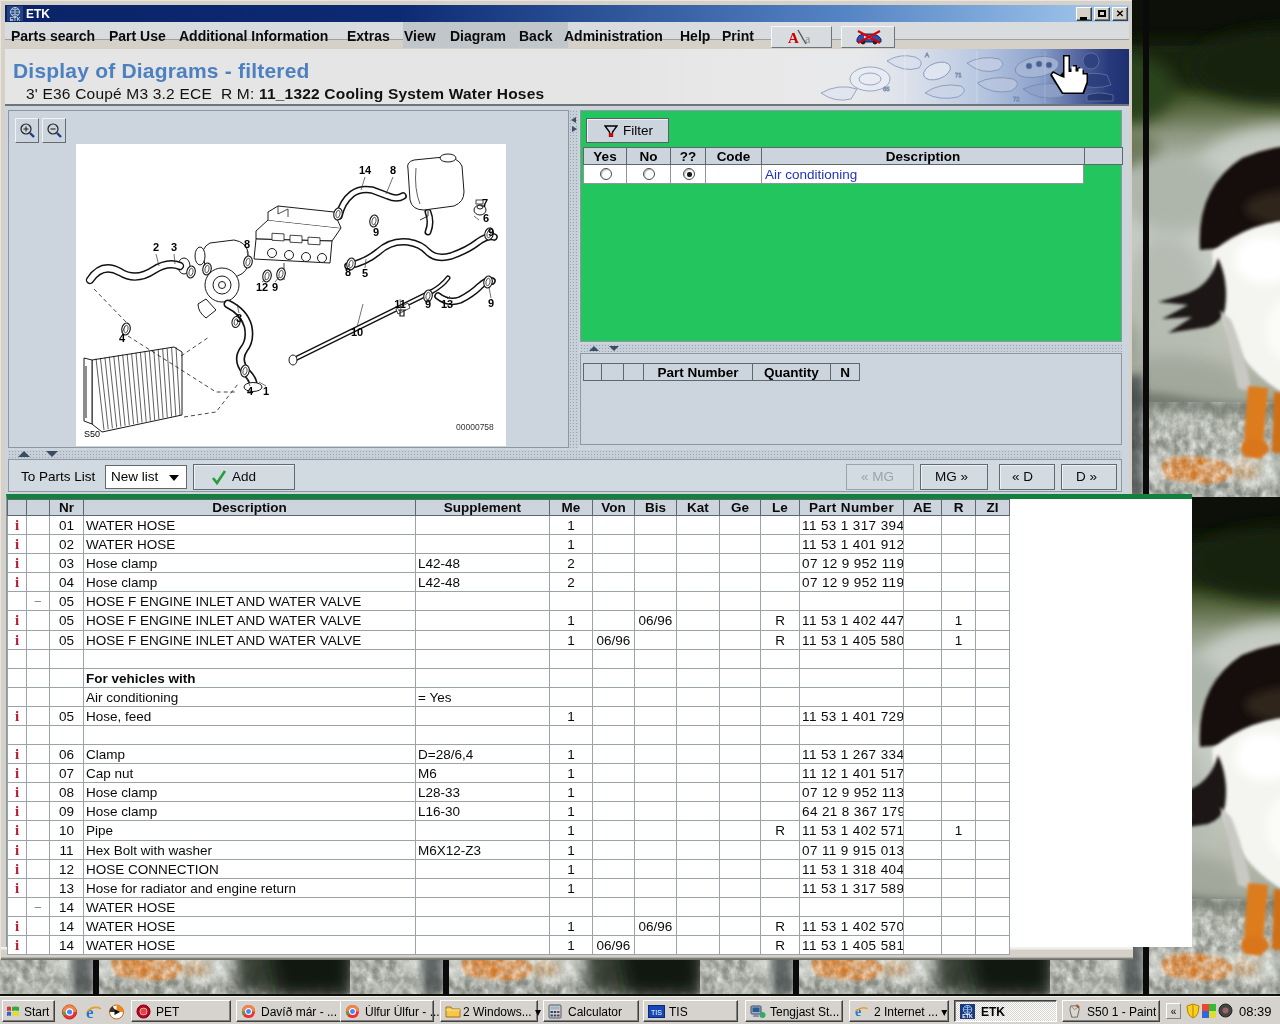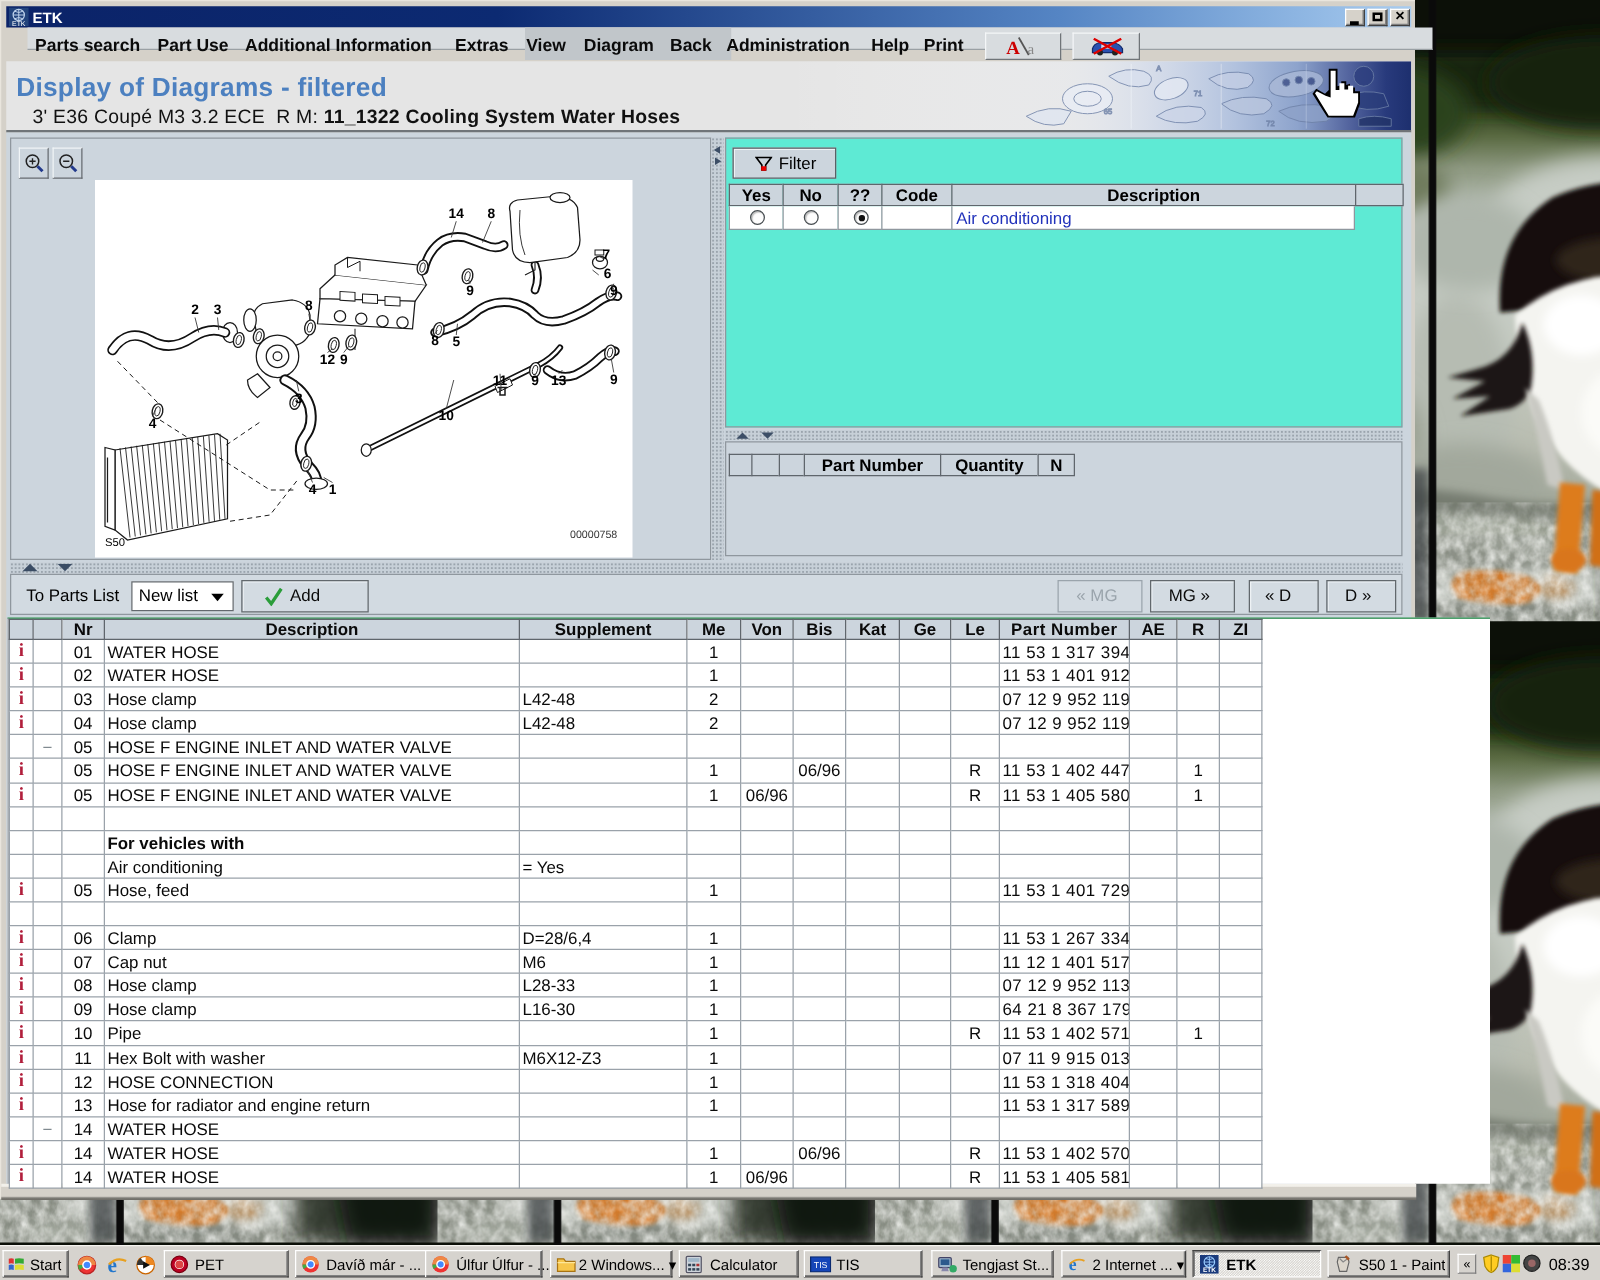--- a/index.html
+++ b/index.html
@@ -9,45 +9,45 @@
 
 
 #win { position:absolute; left:0; top:0; width:1132px; height:959px; background:#d5d1c9;
   border-left:1px solid #e9e5dd; border-top:1px solid #e9e5dd; }
 #titlebar { position:absolute; left:4px; top:4px; width:1124px; height:17px;
   background:linear-gradient(90deg,#0b2368 0%,#0c2a72 35%,#5585c4 75%,#a8ccf0 100%); }
 #titlebar .ttxt { position:absolute; left:21px; top:2px; color:#fff; font-weight:bold; font-size:12px; }
 .winbtn { position:absolute; top:2px; width:16px; height:14px; background:#d6d2ca;
   border-top:1px solid #fff; border-left:1px solid #fff; border-right:1px solid #404040; border-bottom:1px solid #404040;
   box-shadow:inset -1px -1px 0 #808080; font-size:10px; text-align:center; line-height:12px; color:#000; font-weight:bold;}
-#menubar { position:absolute; left:21px; top:21px; width:1124px; height:18px; background:#d8dcdf; border-bottom:1px solid #9aa0a4;}
+#menubar { position:absolute; left:4px; top:21px; width:1124px; height:18px; background:#d8dcdf; border-bottom:1px solid #9aa0a4;}
 #menugrp { position:absolute; left:398px; top:0; width:165px; height:26px; background:#c1c6ca; }
 .mitem { position:absolute; top:6px; font-weight:bold; font-size:14px; color:#0a0a0a; white-space:pre; }
 .tbtn { position:absolute; top:4px; width:60px; height:22px; background:#d8dcdf;
   border-top:1px solid #f4f6f8; border-left:1px solid #f4f6f8; border-right:1px solid #6f7478; border-bottom:1px solid #6f7478; }
 #banner { position:absolute; left:4px; top:48px; width:1124px; height:57px; background:#e5e5e5; border-bottom:2px solid #6f7478;}
 #h1 { position:absolute; left:8px; top:10px; font-size:21px; font-weight:bold; color:#4c80c0; letter-spacing:0.2px;}
 #h2 { position:absolute; left:21px; top:36px; font-size:15.5px; color:#111; letter-spacing:0.2px; }
 #content { position:absolute; left:4px; top:105px; width:1124px; height:841px; background:#ccd5dd; }
 
 
 #lpanel { position:absolute; left:3px; top:4px; width:561px; height:338px; border:1px solid #8f979e; background:#ccd5dd;}
 .zoombtn { position:absolute; top:7px;  width:24px; height:25px; background:#ccd5dd;
   border-top:1px solid #f0f4f6; border-left:1px solid #f0f4f6; border-right:1px solid #666b70; border-bottom:1px solid #666b70;}
 #canvas { position:absolute; left:67px; top:33px; width:430px; height:302px; background:#fff; }
 #vsplit { position:absolute; left:564px; top:4px; width:10px; height:338px; background:#c7d0d8;
   background-image:radial-gradient(#9aa4ad 0.7px, transparent 0.8px); background-size:3px 3px;}
-#rpanelA { position:absolute; left:575px; top:4px; width:542px; height:232px; border:1px solid #8f979e; background:#5eead4;}
+#rpanelA { position:absolute; left:575px; top:4px; width:542px; height:232px; border:1px solid #8f979e; background:#22c55e;}
 #rsplitA { position:absolute; left:575px; top:238px; width:542px; height:8px; background:#c7d0d8;
   background-image:radial-gradient(#9aa4ad 0.7px, transparent 0.8px); background-size:3px 3px;}
 #rpanelB { position:absolute; left:575px; top:247px; width:542px; height:92px; border:1px solid #8f979e; background:#ccd5dd;}
 #hsplit { position:absolute; left:3px; top:344px; width:1114px; height:9px; background:#c7d0d8;
   background-image:radial-gradient(#9aa4ad 0.7px, transparent 0.8px); background-size:3px 3px;}
 #toolbar { position:absolute; left:3px; top:353px; width:1114px; height:33px; background:#d2dae1; border:1px solid #8f979e; border-bottom:1px solid #8f979e;}
-#tablewrap { position:absolute; left:1px; top:388px; width:1186px; height:453px; background:#fff; border-top:1px solid #15803d; border-left:1px solid #8f979e;}
+#tablewrap { position:absolute; left:1px; top:388px; width:1186px; height:453px; background:#fff; border-top:5px solid #15803d; border-left:1px solid #8f979e;}
 
 
 #filterbtn { position:absolute; left:5px; top:7px; width:83px; height:25px; background:#ccd5dd; border:1px solid #5a6065;
   box-shadow:inset 1px 1px 0 #eef2f5; font-size:13.5px; }
 
 .rtA-h { position:absolute; top:36px; height:18px; background:#ccd5dd; border:1px solid #5f666c; border-right:none; font-weight:bold; font-size:13.5px; text-align:center; line-height:17px;}
 .rtA-c { position:absolute; top:54px; height:19px; background:#fff; border:1px solid #8f979e; border-top:none; border-right:none;}
 
 .radio { position:absolute; width:12px; height:12px; border-radius:50%; border:1.2px solid #464c50; background:#fdfdfd; box-shadow:inset 1px 1px 1px rgba(0,0,0,0.25);}
 .radio.sel::after { content:""; position:absolute; left:3px; top:3px; width:4.5px; height:4.5px; border-radius:50%; background:#111;}

